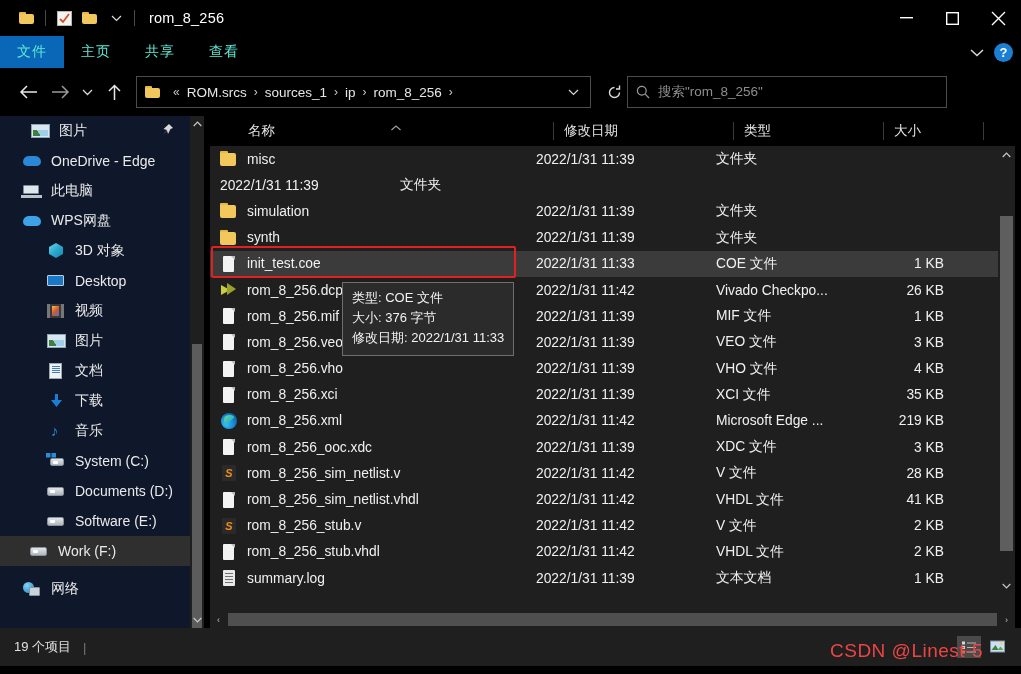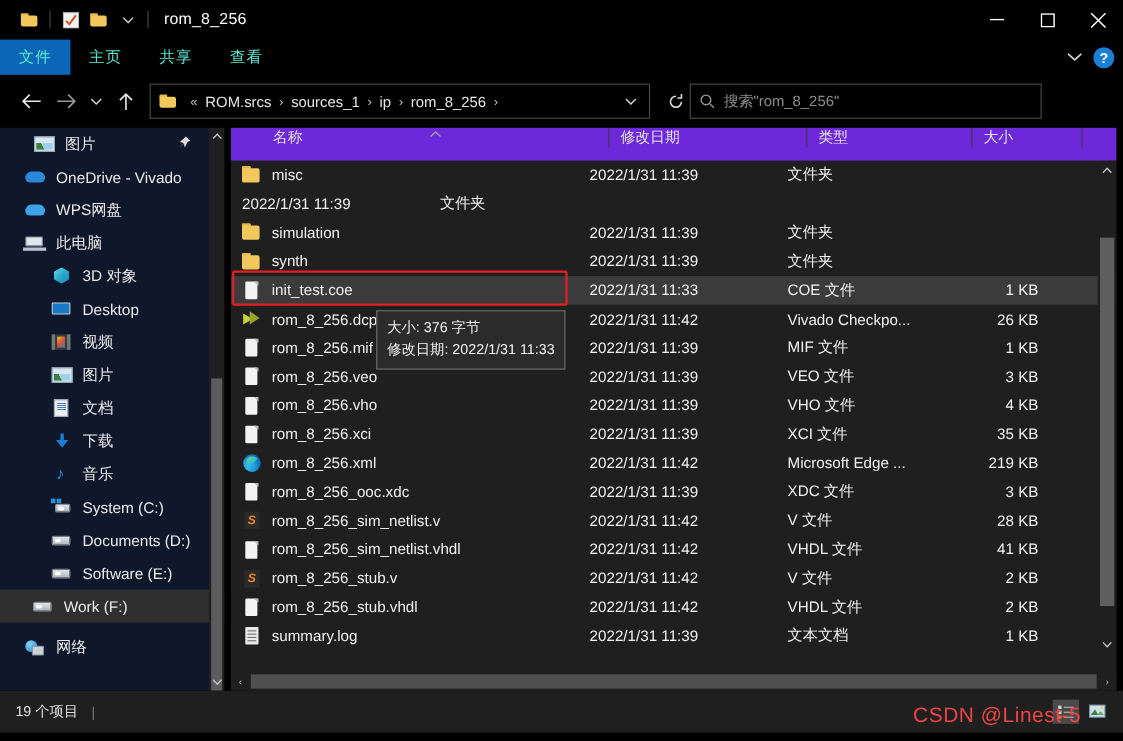--- a/index.html
+++ b/index.html
@@ -133,22 +133,22 @@
   .sb-thumb {
     position: absolute; left: 2px; width: 10px; background: #5c5c5c;
   }
 
   
   .listpane {
     flex: 1 1 auto; background: #1f1f1f; display: flex; flex-direction: column;
     position: relative; overflow: hidden; margin-left: 6px;
   }
   .colhead {
-    height: 30px; display: flex; align-items: flex-start; color: #e3e3e3;
-    font-size: 13.5px; background: #6d28d9; position: relative; flex: none; padding-left: 28px;
+    height: 30px; display: flex; align-items: center; color: #e3e3e3;
+    font-size: 13.5px; background: #000000; position: relative; flex: none; padding-left: 28px;
   }
   .col {
     display: flex; align-items: center; padding-left: 10px;
     border-right: 1px solid #3a3a3a; position: relative;
   }
   .c-name { width: 316px; }
   .c-date { width: 180px; }
   .c-type { width: 150px; }
   .c-size { width: 100px; }
   .sort-caret {
@@ -494,33 +494,33 @@
           <svg width="13" height="13" viewBox="0 0 13 13">
               <path d="M8 1 L12 5 L9.5 6 L7 11 L6 7.5 L2 11.5 L6 7 L2.5 6 L8 1Z" fill="#d9d9d9"></path>
             </svg>
         </span>
       </div>
 
       <div class="nav-item">
         <span class="nav-ico">
             <span class="ic-cloud"></span>
           </span>
-        <span class="nav-label">OneDrive - Vivado</span>
+        <span class="nav-label">OneDrive - Edge</span>
       </div>
       <div class="nav-item">
         <span class="nav-ico">
+            <span class="ic-pc"></span>
+          </span>
+        <span class="nav-label">此电脑</span>
+      </div>
+      <div class="nav-item">
+        <span class="nav-ico">
             <span class="ic-cloud wps"></span>
           </span>
         <span class="nav-label">WPS网盘</span>
-      </div>
-      <div class="nav-item">
-        <span class="nav-ico">
-            <span class="ic-pc"></span>
-          </span>
-        <span class="nav-label">此电脑</span>
       </div>
       <div class="nav-item l2">
         <span class="nav-ico">
             <span class="ic-3d"></span>
           </span>
         <span class="nav-label">3D 对象</span>
       </div>
       <div class="nav-item l2">
         <span class="nav-ico">
             <span class="ic-desk"></span>
@@ -866,20 +866,21 @@
             <span>summary.log</span>
           </div>
           <div class="cell date">2022/1/31 11:39</div>
           <div class="cell type">文本文档</div>
           <div class="cell size">1 KB</div>
         </div>
 
         <div class="redbox" style="left:1px; top:100px; width:305px; height:32px;"></div>
 
         <div class="tooltip" style="left:132px; top:136px;">
+          <div>类型: COE 文件</div>
           <div>大小: 376 字节</div>
           <div>修改日期: 2022/1/31 11:33</div>
         </div>
 
         <div class="lv-scroll">
           <div class="lv-arrow">
             <svg width="9" height="6" viewBox="0 0 9 6">
                 <path d="M0.7 5 L4.5 1 L8.3 5" stroke="#c8c8c8" stroke-width="1.2" fill="none"></path>
               </svg>
           </div>

